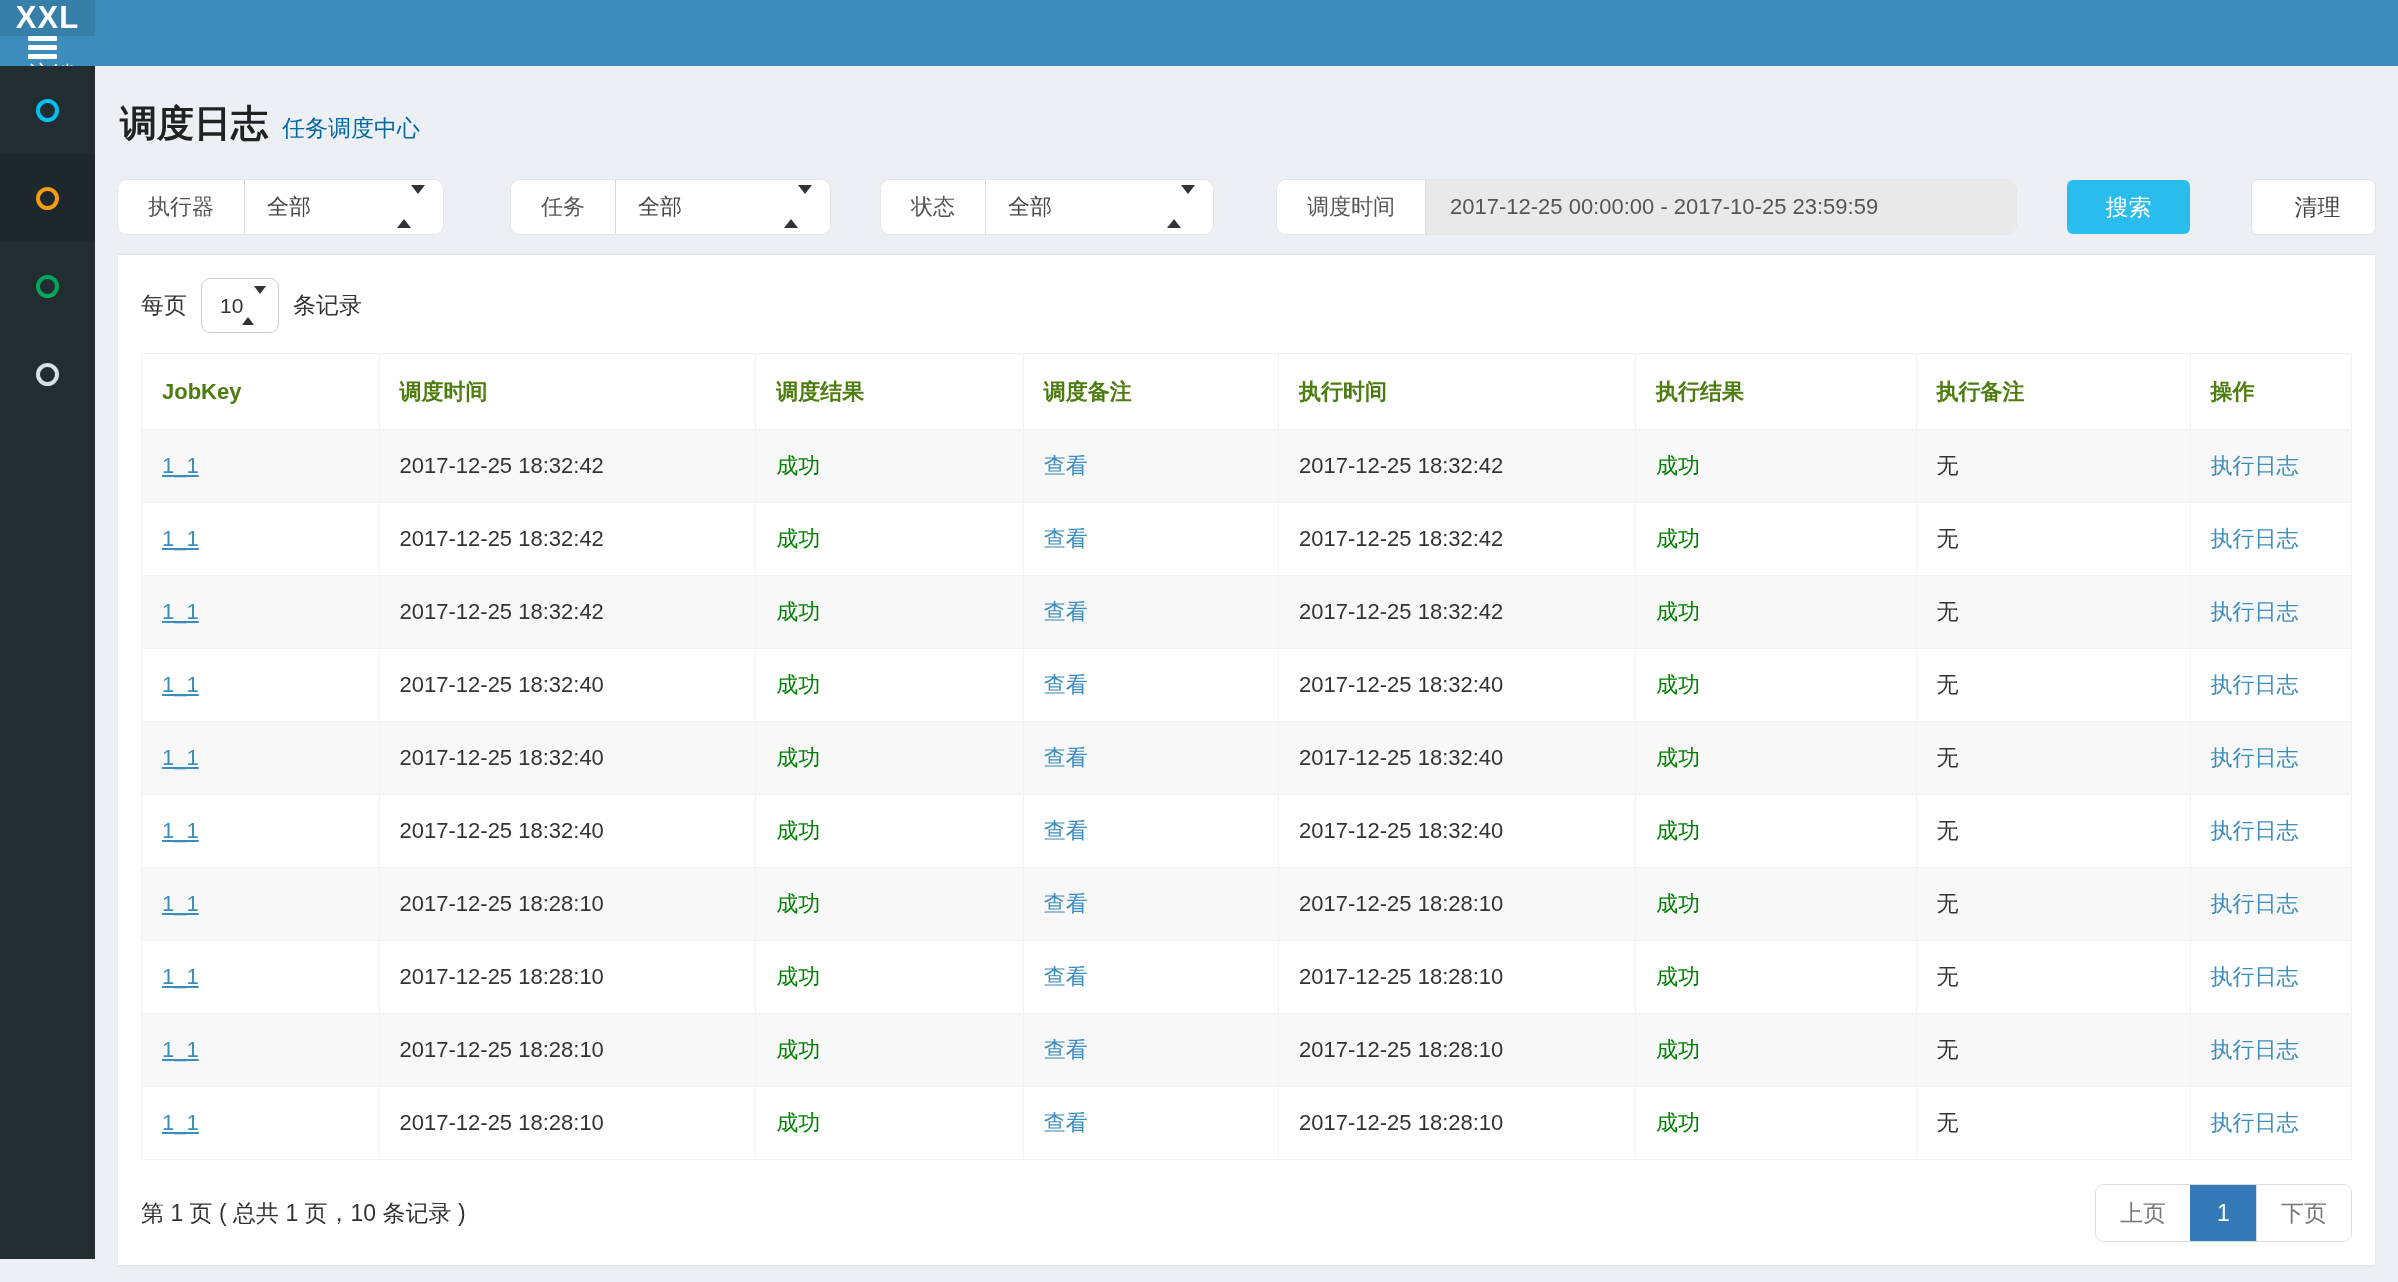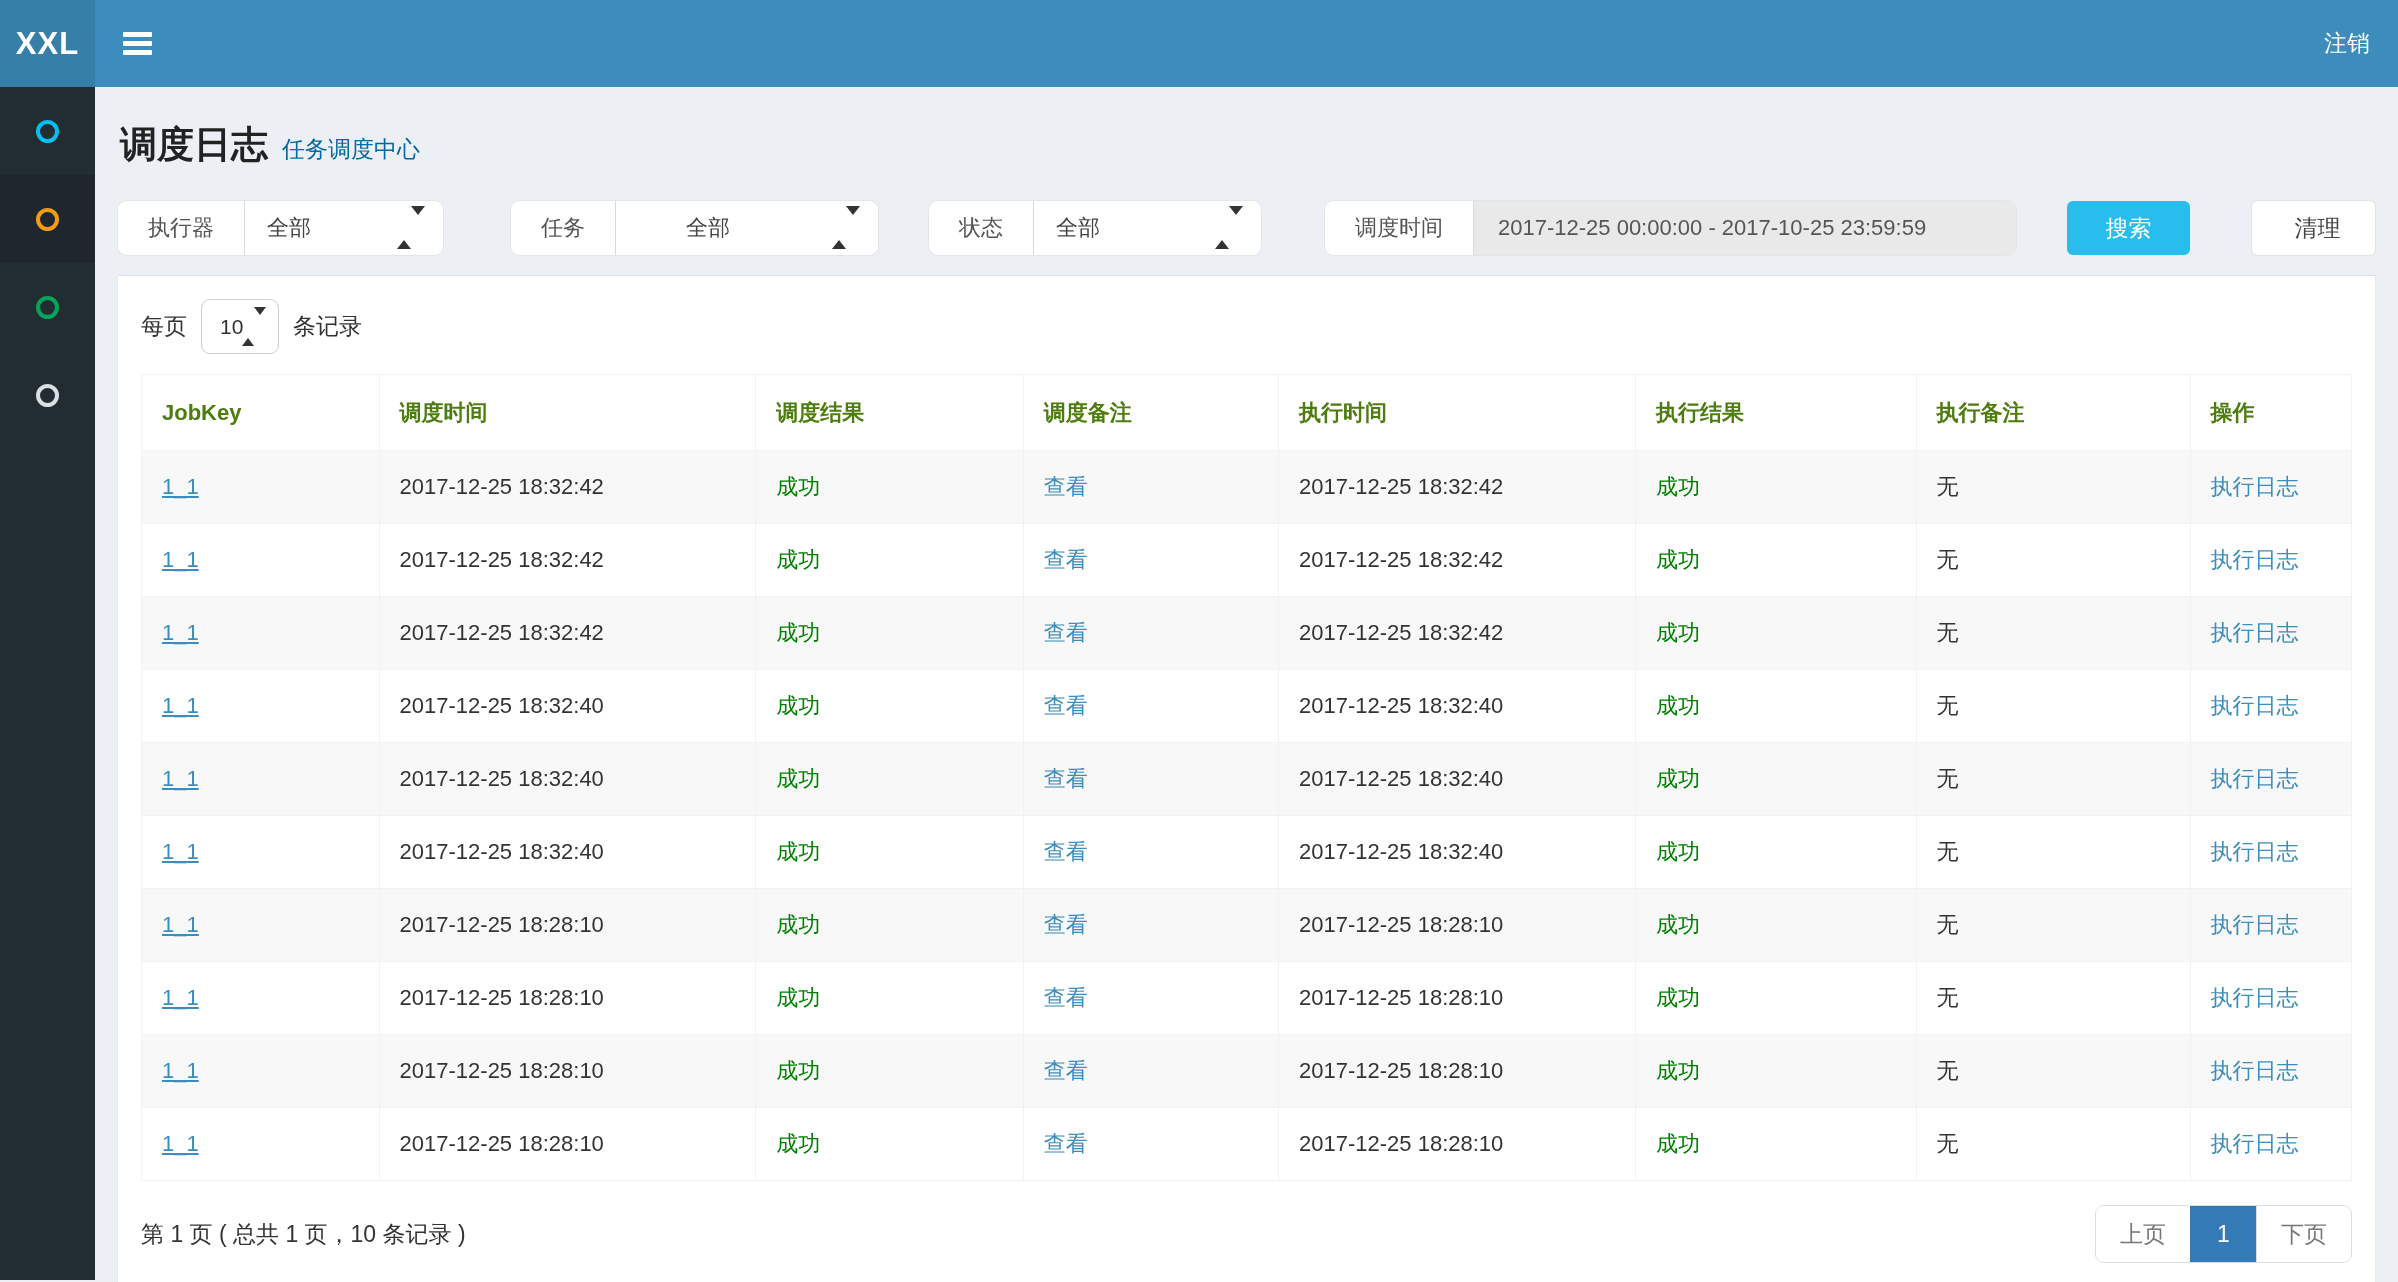--- a/index.html
+++ b/index.html
@@ -4,21 +4,21 @@
 <style>
   * { box-sizing: border-box; margin: 0; padding: 0; }
   html,body { width: 2398px; height: 1282px; }
   body {
     font-family: "Liberation Sans", "DejaVu Sans", sans-serif;
     background: #ecf0f5;
     overflow: hidden;
     color: #333;
   }
   
-  .navbar { height: 87px; background: #3c8dbc; display: flex; align-items: stretch; }
+  .navbar { height: 66px; background: #3c8dbc; display: flex; align-items: stretch; flex-direction: column; }
   .logo {
     width: 95px; background: #367fa9; color: #fff;
     font-weight: bold; font-size: 31px; letter-spacing: 1px;
     display: flex; align-items: center; justify-content: center;
   }
   .hamburger {
     padding: 0 26px 0 28px; display: flex; flex-direction: column;
     justify-content: center; cursor: pointer;
   }
   .hamburger .bar { width: 29px; height: 5px; background: #fff; border-radius: 1px; }
@@ -56,21 +56,21 @@
     padding: 0 52px 0 22px; font-size: 22px; color: #444;
     background: #fff; cursor: pointer; white-space: nowrap;
   }
   .spin { position: absolute; right: 18px; top: 50%; transform: translateY(-50%); }
   .spin .up    { width: 0; height: 0; border-left: 7px solid transparent; border-right: 7px solid transparent; border-bottom: 9px solid #333; margin-bottom: 4px; }
   .spin .down  { width: 0; height: 0; border-left: 7px solid transparent; border-right: 7px solid transparent; border-top: 9px solid #333; }
   .g-exec .sel { min-width: 198px; }
   .g-job  .sel { min-width: 214px; }
   .g-stat .sel { min-width: 227px; }
   .g-exec { margin-right: 68px; }
-  .g-job  { margin-right: 51px; gap: 48px; }
+  .g-job  { margin-right: 51px; }
   .g-stat { margin-right: 64px; }
   .g-time { flex: 1; }
   .time-input {
     flex: 1; display: flex; align-items: center; padding: 0 24px;
     background: #e9e9e9; font-size: 22px; color: #555; white-space: nowrap; overflow: hidden;
   }
   .btn { height: 54px; font-size: 23px; border-radius: 6px; cursor: pointer; border: none;
          display: flex; align-items: center; justify-content: center; }
   .btn-search { width: 123px; margin-left: 51px; background: #29bdee; color: #fff; }
   .btn-clean  { width: 123px; margin-left: 62px; background: #fff; color: #444; box-shadow: 0 0 0 1px rgba(0,0,0,0.05); padding-left: 8px; }

